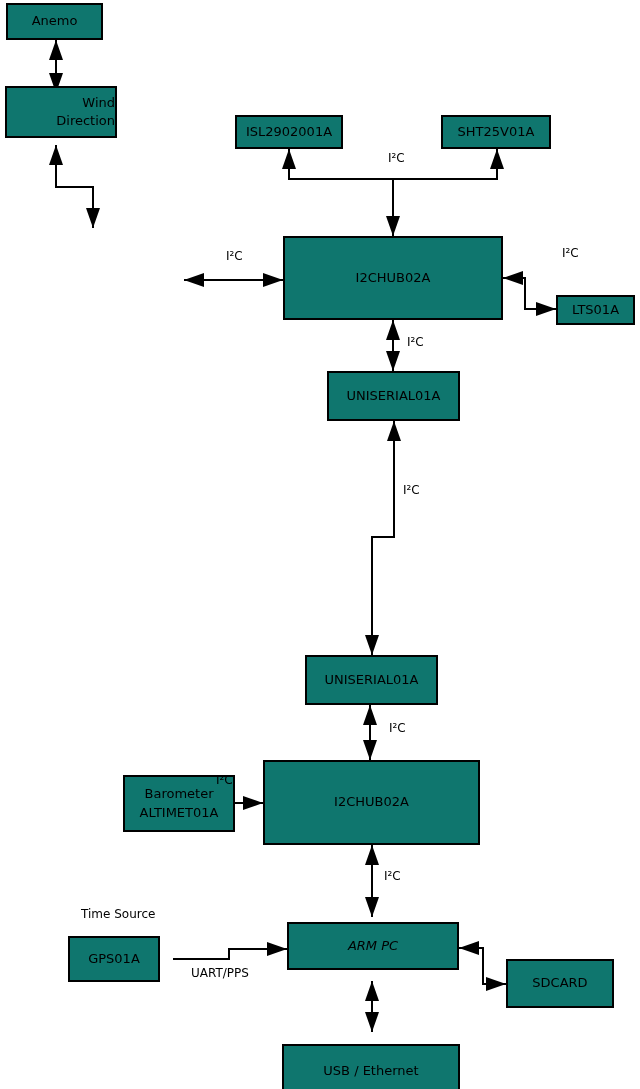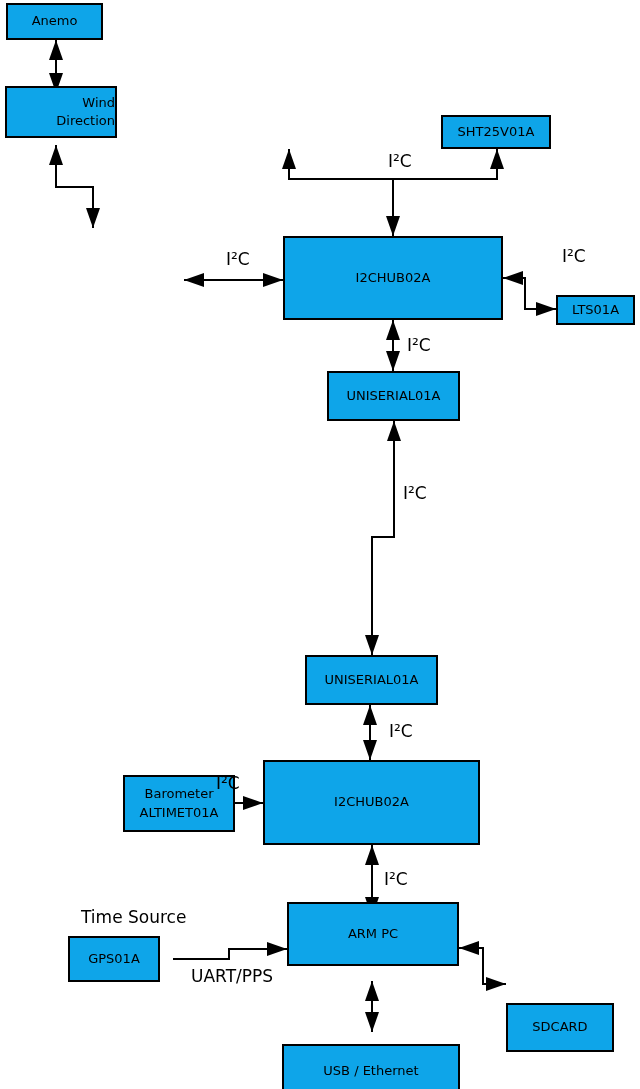--- a/index.html
+++ b/index.html
@@ -19,33 +19,33 @@
   svg.wires {
     position: absolute;
     left: 0; top: 0;
     width: 640px; height: 1089px;
     pointer-events: none;
   }
   .node {
     position: absolute;
     box-sizing: border-box;
     border: 2px solid #000000;
-    background: #0ea5e9;
+    background: #0f766e;
     display: flex;
     flex-direction: column;
     align-items: center;
     justify-content: center;
     text-align: center;
     font-size: 13px;
     line-height: 1.4;
     white-space: nowrap;
   }
   .lbl {
     position: absolute;
-    font-size: 17px;
+    font-size: 12px;
     line-height: 1.1;
     white-space: nowrap;
   }
 </style>
 </head>
 <body>
 
 <div class="canvas">
 
   <svg class="wires" viewBox="0 0 640 1089" xmlns="http://www.w3.org/2000/svg">
@@ -88,20 +88,23 @@
   <div class="node" style="left:6px; top:3px; width:97px; height:37px;">
     <span>Anemo</span>
   </div>
 
   <div class="node" style="left:5px; top:86px; width:112px; height:52px;align-items:flex-end;">
     <span>Wind</span>
     <span>Direction</span>
   </div>
 
 
+  <div class="node" style="left:235px; top:115px; width:108px; height:34px;">
+    <span>ISL2902001A</span>
+  </div>
 
   <div class="node" style="left:441px; top:115px; width:110px; height:34px;">
     <span>SHT25V01A</span>
   </div>
 
   <div class="node" style="left:283px; top:236px; width:220px; height:84px;">
     <span>I2CHUB02A</span>
   </div>
 
   <div class="node" style="left:556px; top:295px; width:79px; height:30px;">
@@ -118,29 +121,29 @@
 
   <div class="node" style="left:263px; top:760px; width:217px; height:85px;">
     <span>I2CHUB02A</span>
   </div>
 
   <div class="node" style="left:75px; top:775px; width:112px; height:57px;margin-left:48px;">
     <span>Barometer</span>
     <span>ALTIMET01A</span>
   </div>
 
-  <div class="node" style="left:287px; top:902px; width:172px; height:64px;">
+  <div class="node" style="left:287px; top:922px; width:172px; height:48px;font-style:italic;">
     <span>ARM PC</span>
   </div>
 
   <div class="node" style="left:68px; top:936px; width:92px; height:46px;">
     <span>GPS01A</span>
   </div>
 
-  <div class="node" style="left:506px; top:959px; width:108px; height:49px;margin-top:44px;">
+  <div class="node" style="left:506px; top:959px; width:108px; height:49px;">
     <span>SDCARD</span>
   </div>
 
   <div class="node" style="left:282px; top:1032px; width:178px; height:55px;margin-top:12px;">
     <span>USB / Ethernet</span>
   </div>
 
   <span class="lbl" style="left:388px; top:152px;">I²C</span>
   <span class="lbl" style="left:226px; top:250px;">I²C</span>
   <span class="lbl" style="left:562px; top:247px;">I²C</span>

